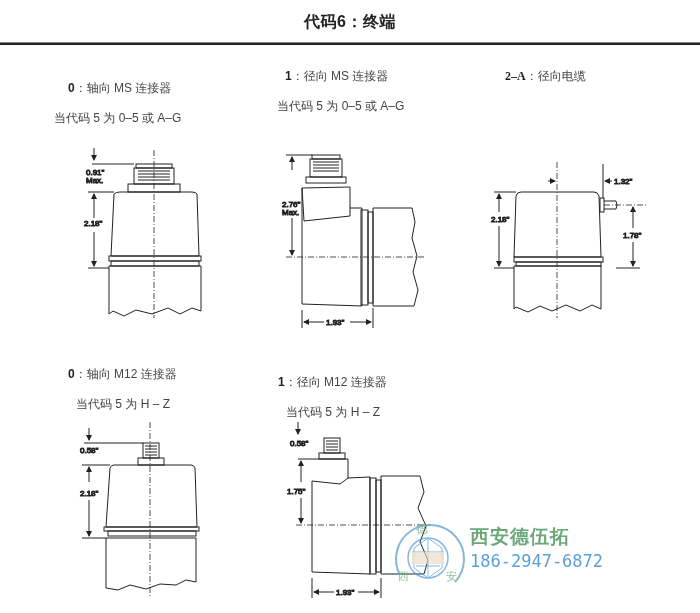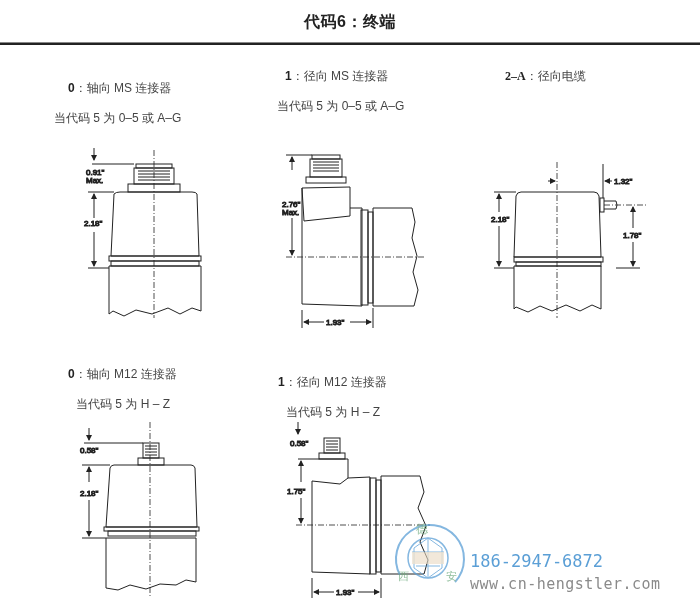--- a/index.html
+++ b/index.html
@@ -185,15 +185,15 @@
     <circle cx="428" cy="558" r="20" stroke-width="1.5"></circle>
     <path d="M412,552 L444,552 M416,566 L440,566 M428,538 L428,578 M414,548 L428,538 L442,548 L442,568 L428,578 L414,568 Z" stroke-width="1"></path>
     <rect x="412" y="552" width="32" height="12" fill="#e8d8c0" stroke="none" opacity="0.8"></rect>
     <text x="416" y="533" font-size="12" fill="#6aa87a" stroke="none">德</text>
     <text x="398" y="580" font-size="11" fill="#6aa87a" stroke="none">西</text>
     <text x="446" y="580" font-size="11" fill="#6aa87a" stroke="none">安</text>
   </g>
 </svg>
 
 <div class="wm">
+  <div class="wm-name">西安德伍拓</div>
   <div class="wm-phone">186-2947-6872</div>
-  <div class="wm-url">www.cn-hengstler.com</div>
 </div>
 
 </body></html>

